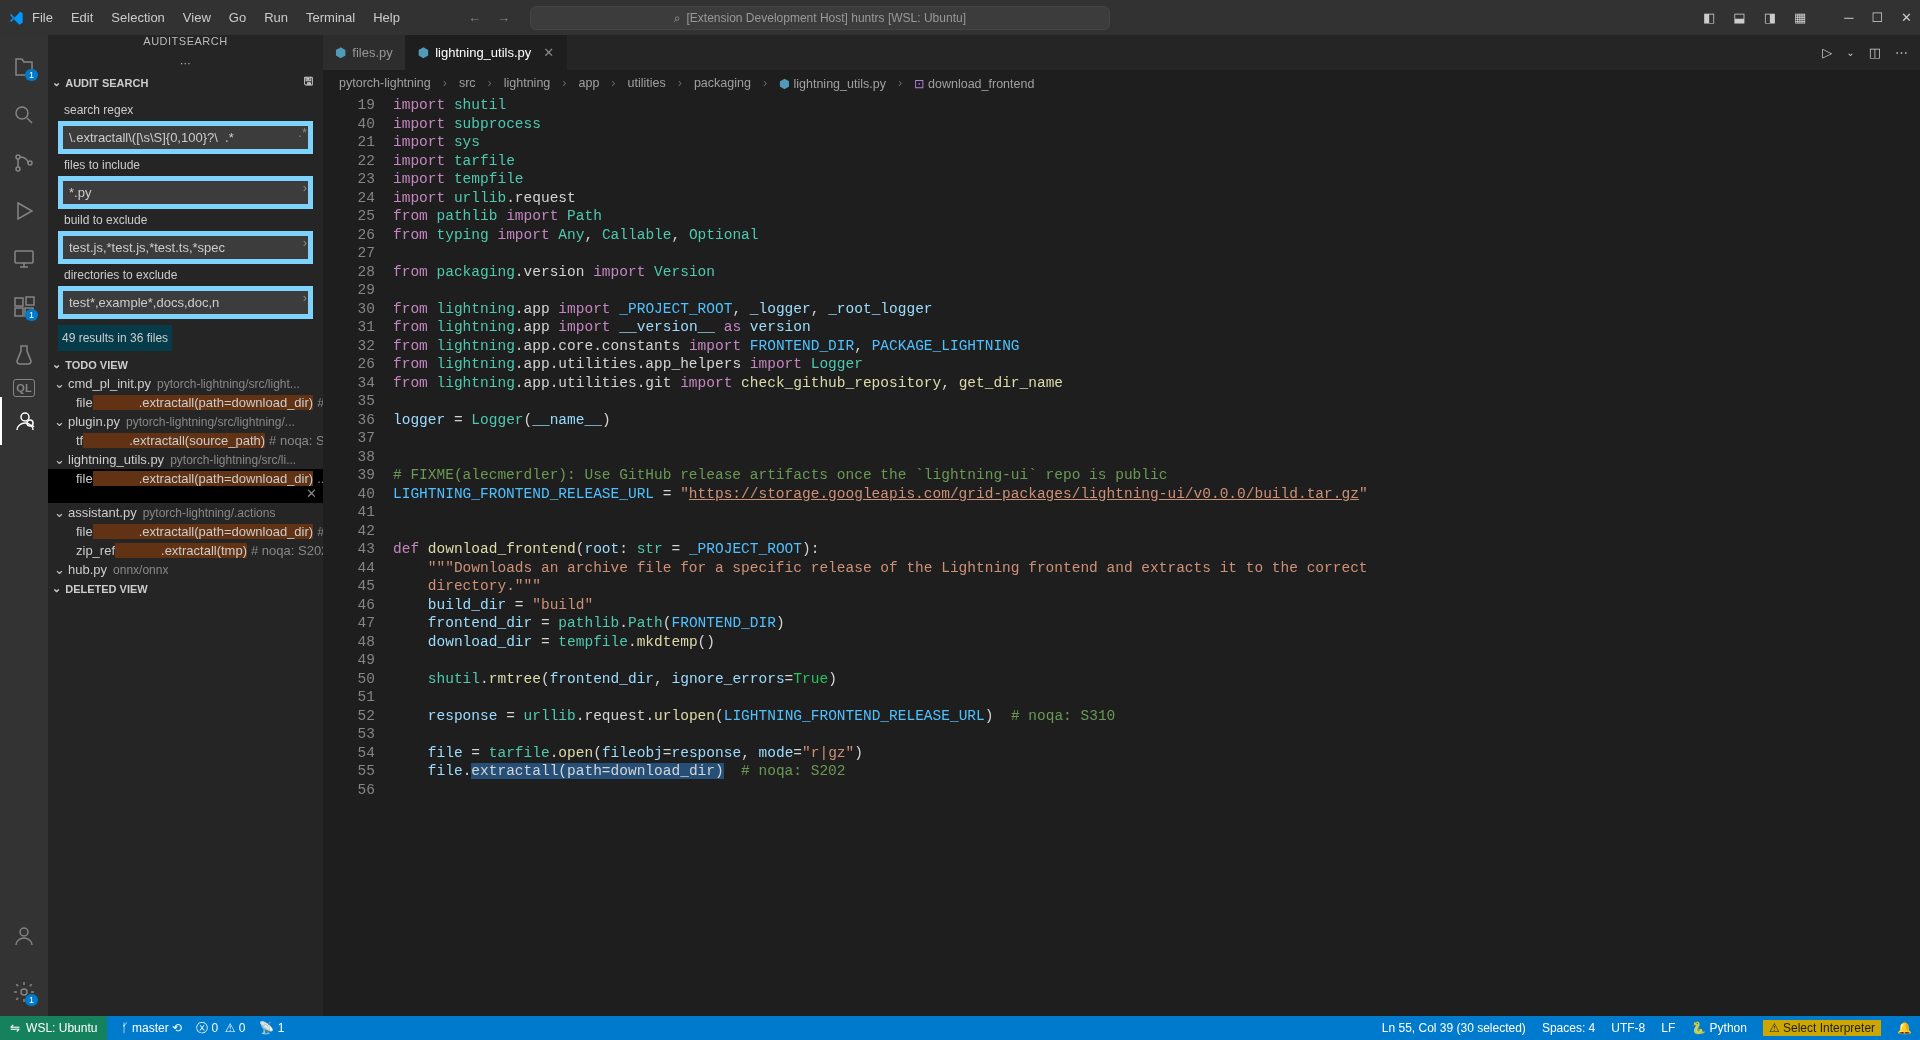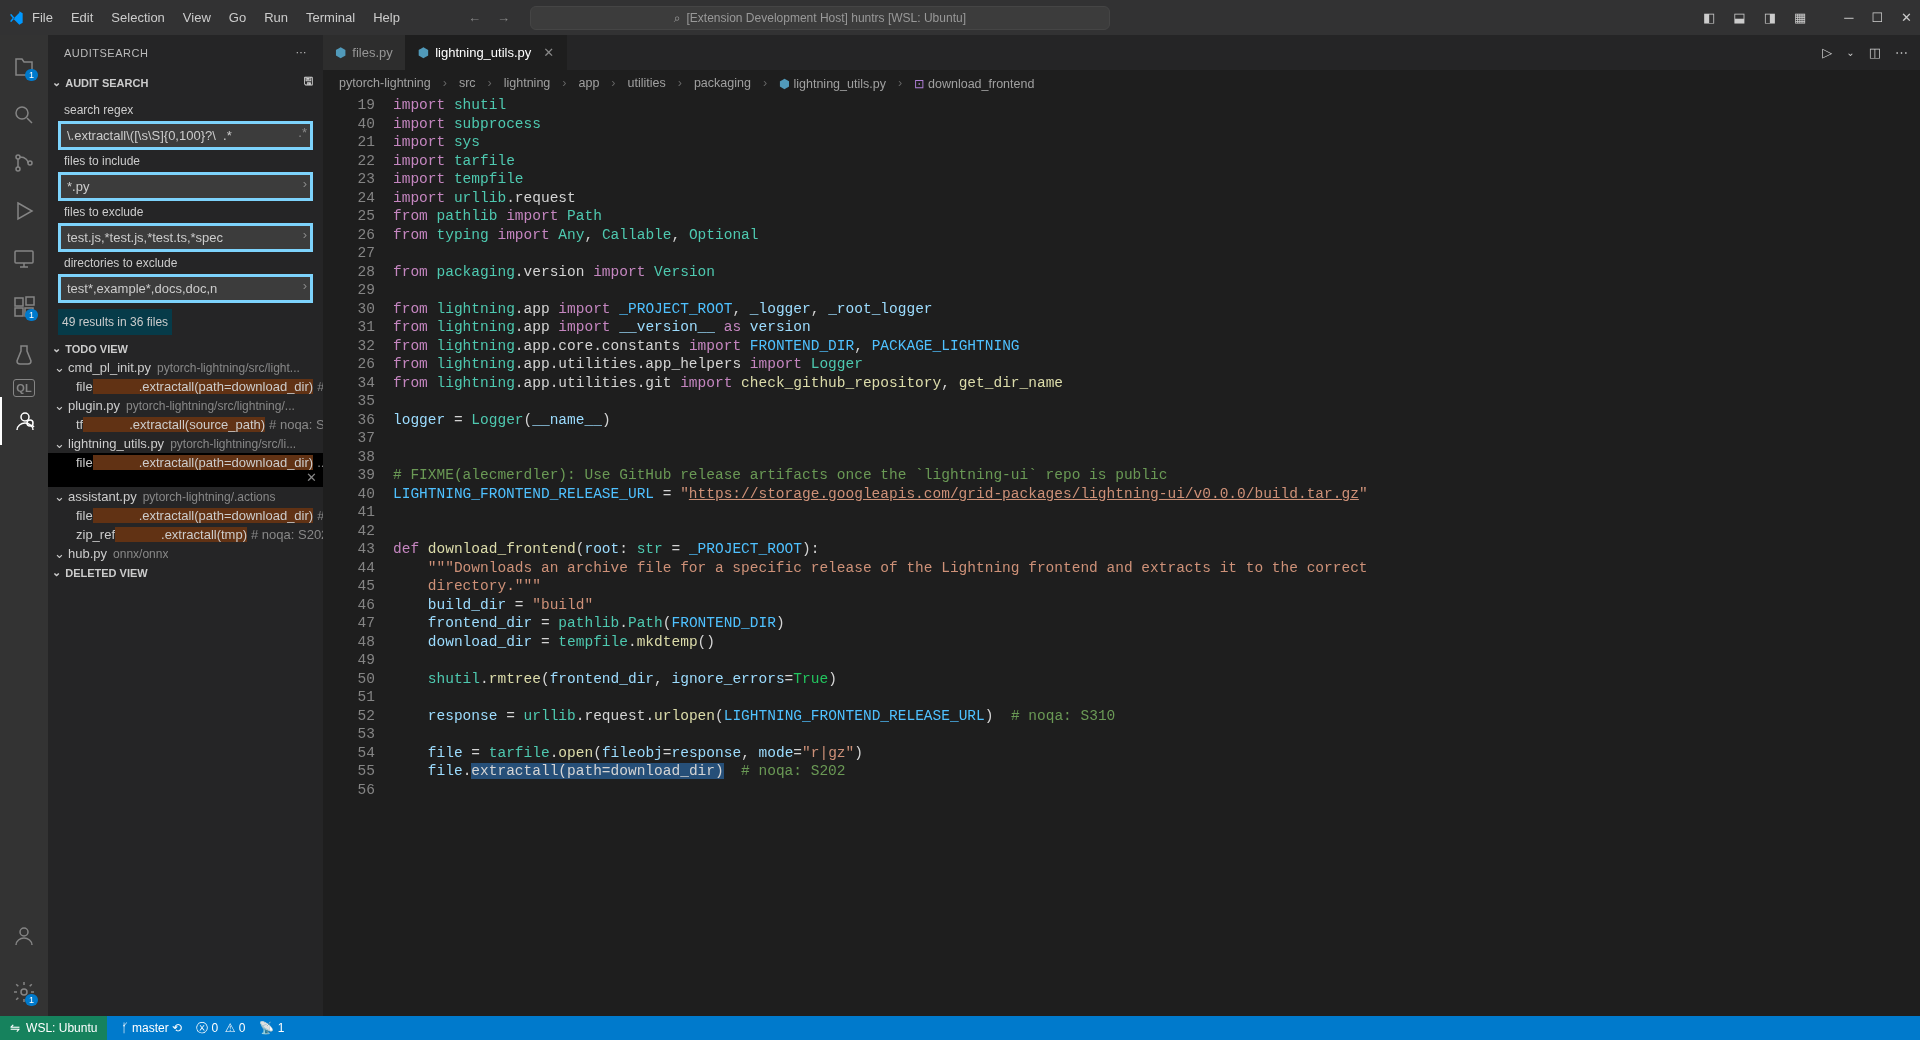--- a/index.html
+++ b/index.html
@@ -16,27 +16,27 @@
 
 
 .activitybar { width: 48px; background: #333333; display: flex; flex-direction: column; align-items: center; padding-top: 8px; }
 .activitybar .icon { width: 48px; height: 48px; display: flex; align-items: center; justify-content: center; cursor: pointer; color: #858585; position: relative; }
 .activitybar .icon.active { color: #ffffff; border-left: 2px solid #fff; }
 .activitybar .icon .badge { position: absolute; bottom: 10px; right: 10px; background: #007acc; color: #fff; border-radius: 10px; font-size: 9px; padding: 1px 4px; }
 .activitybar .bottom { margin-top: auto; margin-bottom: 8px; }
 
 
 .sidebar { width: 275px; background: #252526; display: flex; flex-direction: column; overflow: hidden; }
-.sidebar-header { height: 35px; display: flex; align-items: center; padding: 0 16px; font-size: 11px; letter-spacing: 0.5px; color: #bbbbbb; justify-content: space-between; }
+.sidebar-header { height: 35px; display: flex; align-items: center; padding: 0 16px; font-size: 11px; letter-spacing: 0.5px; color: #bbbbbb; justify-content: space-between; flex-direction: column; }
 .section-header { display: flex; align-items: center; padding: 3px 4px; font-size: 11px; font-weight: 700; cursor: pointer; }
 .section-header .chev { margin-right: 4px; }
 .panel-body { padding: 4px 10px; }
 .field-label { font-size: 12px; color: #ccc; margin: 4px 6px; }
 .field-input { position: relative; }
-.field-input input { width: 100%; background: #3c3c3c; border: 3px solid #7dd3fc; color: #ccc; padding: 4px 24px 4px 6px; font-size: 13px; }
+.field-input input { width: 100%; background: #3c3c3c; border: 5px solid #7dd3fc; color: #ccc; padding: 4px 24px 4px 6px; font-size: 13px; }
 .field-input .hist { position: absolute; right: 6px; top: 4px; color: #888; }
 .result-summary { background: #063b49; padding: 6px 4px; display: inline-block; margin-top: 6px; font-size: 12px; }
 .tree { font-size: 13px; }
 .tree-row { display: flex; align-items: center; padding: 2px 6px; white-space: nowrap; overflow: hidden; cursor: pointer; }
 .tree-row .chev { width: 14px; color: #ccc; }
 .tree-row .fname { color: #ccc; }
 .tree-row .fpath { color: #888; margin-left: 6px; font-size: 12px; overflow: hidden; text-overflow: ellipsis; }
 .match-row { padding: 2px 6px 2px 28px; font-size: 13px; white-space: nowrap; overflow: hidden; }
 .match-row .hl { background: #613214; padding-left: 46px; }
 .match-row .meta { color: #888; margin-left: 4px; }
@@ -200,21 +200,21 @@
     <div class="section-header">
         <span class="chev">⌄</span>
         <span>AUDIT SEARCH</span>
       <span style="margin-left:auto;margin-right:6px">🖫</span>
     </div>
     <div class="panel-body">
       <div class="field-label">search regex</div>
       <div class="field-input"><input value="\.extractall\([\s\S]{0,100}?\  .*" style=""><span class="hist">.*</span></div>
       <div class="field-label">files to include</div>
       <div class="field-input"><input value="*.py" style=""><span class="hist">›</span></div>
-      <div class="field-label">files to exclude</div>
+      <div class="field-label">build to exclude</div>
       <div class="field-input"><input value="test.js,*test.js,*test.ts,*spec" style=""><span class="hist">›</span></div>
       <div class="field-label">directories to exclude</div>
       <div class="field-input"><input value="test*,example*,docs,doc,n" style=""><span class="hist">›</span></div>
       <div class="result-summary">49 results in 36 files</div>
     </div>
     <div class="section-header">
         <span class="chev">⌄</span>
         <span>TODO VIEW</span>
       </div>
     <div class="tree" id="tree">
@@ -340,13 +340,22 @@
 </div>
 
 <div class="statusbar">
   <div class="remote">
     <span style="margin-right:6px">⇋</span>
     <span>WSL: Ubuntu</span>
   </div>
   <span>ᚶ <span>master</span> ⟲</span>
   <span>ⓧ <span>0</span>&nbsp; ⚠ <span>0</span></span>
   <span>📡 <span>1</span></span>
+  <div class="right">
+    <span>Ln 55, Col 39 (30 selected)</span>
+    <span>Spaces: 4</span>
+    <span>UTF-8</span>
+    <span>LF</span>
+    <span>🐍 <span>Python</span></span>
+    <span class="warn">⚠ <span>Select Interpreter</span></span>
+    <span>🔔</span>
+  </div>
 </div>
 
 </body></html>

